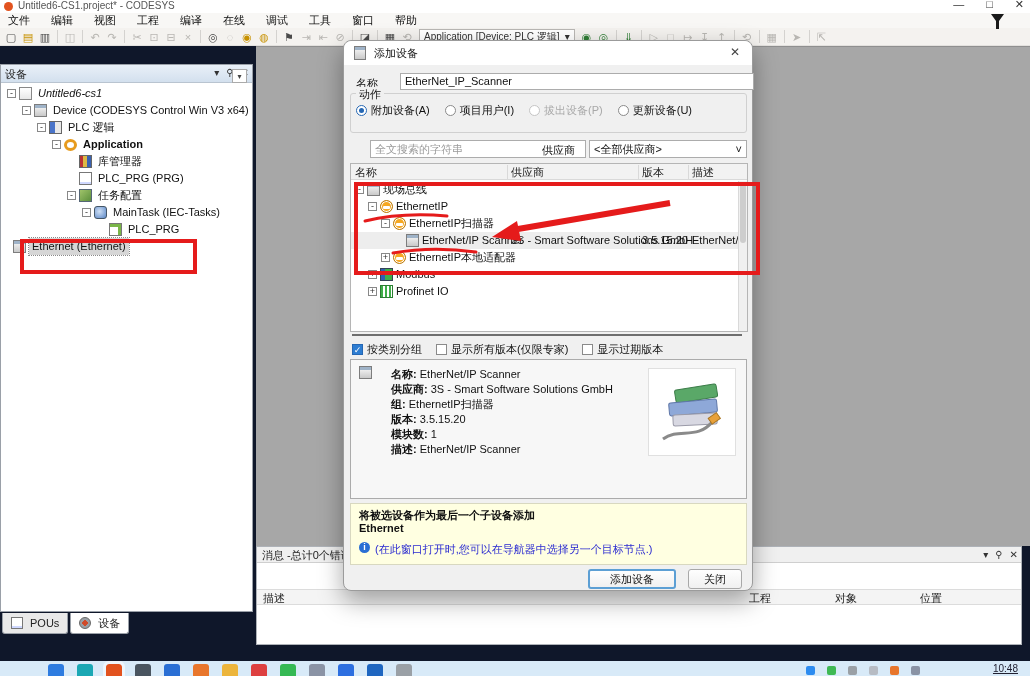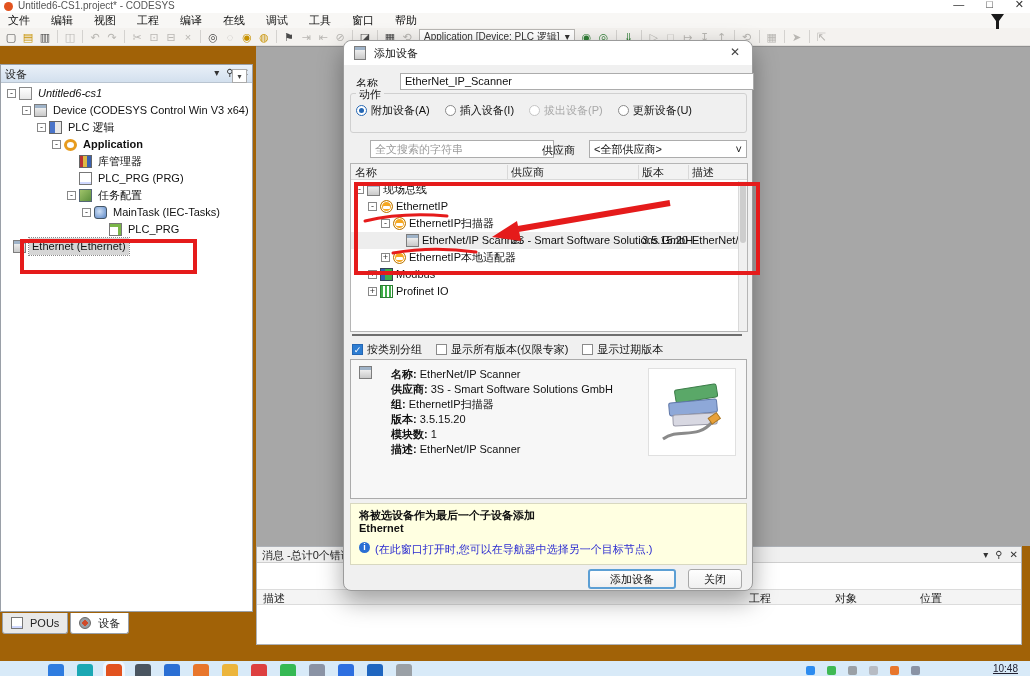--- a/index.html
+++ b/index.html
@@ -1,17 +1,17 @@
 <!DOCTYPE html>
 <html><head>
 <meta charset="utf-8">
 <style>
   html,body{margin:0;padding:0;background:#555;}
   *{box-sizing:border-box;font-family:"Liberation Sans","DejaVu Sans",sans-serif;}
-  .screen{position:relative;width:1030px;height:676px;background:#a16207;overflow:hidden;margin:0 auto;}
+  .screen{position:relative;width:1030px;height:676px;background:#0f172a;overflow:hidden;margin:0 auto;}
 
   
   .titlebar{position:absolute;left:0;top:0;width:1030px;height:13px;background:#ffffff;font-size:10px;color:#555;}
   .app-dot{position:absolute;left:4px;top:2px;width:9px;height:9px;border-radius:50%;background:#e2531f;}
   .title-text{position:absolute;left:18px;top:0px;white-space:nowrap;}
   .win-controls{position:absolute;right:6px;top:-2px;display:flex;gap:22px;color:#333;font-size:11px;}
   .menubar{position:absolute;left:0;top:13px;width:1030px;height:15px;background:#f8f7f5;display:flex;align-items:center;padding-left:8px;gap:21px;font-size:11px;color:#111;}
   .toolbar{position:absolute;left:0;top:28px;width:1030px;height:18px;background:#f4f2ef;border-bottom:1px solid #e3e1de;display:flex;align-items:center;padding-left:3px;gap:1px;}
   .tbi{width:16px;height:16px;font-size:11px;line-height:16px;text-align:center;color:#4a4a4a;cursor:default;}
   .tbi.dim{color:#b8b6b2;}
@@ -366,33 +366,33 @@
     <div class="groupbox"></div>
     <span class="groupbox-label">动作</span>
     <div class="radio-row">
 
     <span class="radio selected">
           <span class="rdot"></span>
           <span>附加设备(A)</span>
         </span>
         <span class="radio">
           <span class="rdot"></span>
-          <span>插入设备(I)</span>
+          <span>项目用户(I)</span>
         </span>
         <span class="radio disabled">
           <span class="rdot"></span>
           <span>拔出设备(P)</span>
         </span>
         <span class="radio">
           <span class="rdot"></span>
           <span>更新设备(U)</span>
         </span>
       </div>
 
-    <span class="dlg-input placeholder" style="left:6px;top:99px;width:184px;height:18px;line-height:16px;">全文搜索的字符串</span>
+    <span class="dlg-input placeholder" style="left:6px;top:99px;width:216px;height:18px;line-height:16px;">全文搜索的字符串</span>
     <span class="dlg-label" style="left:198px;top:102px;">供应商</span>
     <span class="dlg-select" style="left:245px;top:99px;width:158px;height:18px;">
       <span>&lt;全部供应商&gt;</span>
       <span>˅</span>
     </span>
 
     <div class="dev-table">
       <div class="dt-header">
         <span class="dt-col" style="left:4px;">名称</span>
         <span class="dt-col" style="left:160px;">供应商</span>

